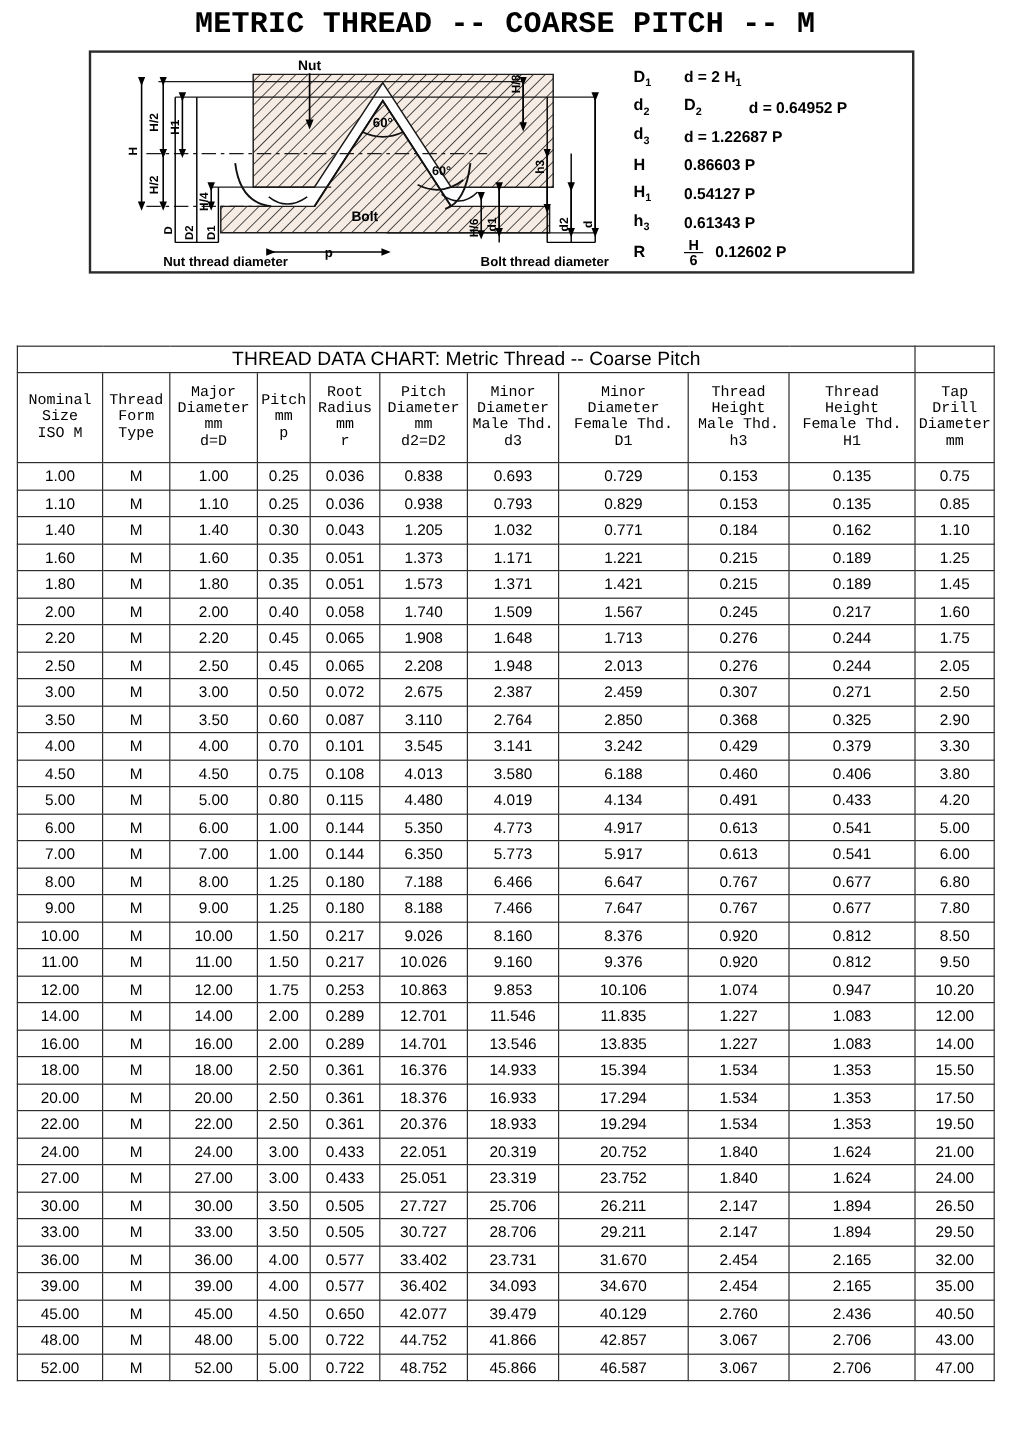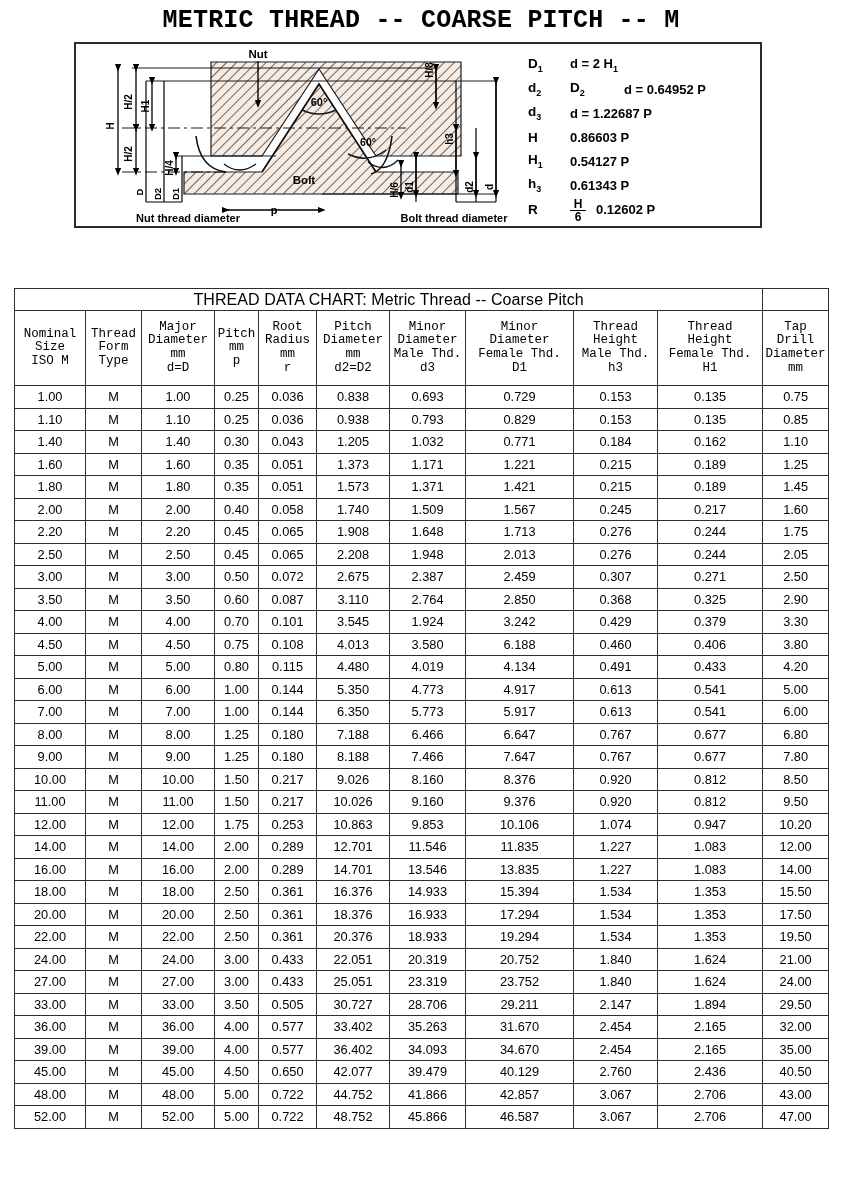--- a/index.html
+++ b/index.html
@@ -503,21 +503,21 @@
           <td>0.325</td>
           <td>2.90</td>
         </tr>
         <tr>
           <td>4.00</td>
           <td>M</td>
           <td>4.00</td>
           <td>0.70</td>
           <td>0.101</td>
           <td>3.545</td>
-          <td>1.924</td>
+          <td>3.141</td>
           <td>3.242</td>
           <td>0.429</td>
           <td>0.379</td>
           <td>3.30</td>
         </tr>
         <tr>
           <td>4.50</td>
           <td>M</td>
           <td>4.50</td>
           <td>0.75</td>
@@ -718,40 +718,53 @@
           <td>3.00</td>
           <td>0.433</td>
           <td>25.051</td>
           <td>23.319</td>
           <td>23.752</td>
           <td>1.840</td>
           <td>1.624</td>
           <td>24.00</td>
         </tr>
         <tr>
+          <td>30.00</td>
+          <td>M</td>
+          <td>30.00</td>
+          <td>3.50</td>
+          <td>0.505</td>
+          <td>27.727</td>
+          <td>25.706</td>
+          <td>26.211</td>
+          <td>2.147</td>
+          <td>1.894</td>
+          <td>26.50</td>
+        </tr>
+        <tr>
           <td>33.00</td>
           <td>M</td>
           <td>33.00</td>
           <td>3.50</td>
           <td>0.505</td>
           <td>30.727</td>
           <td>28.706</td>
           <td>29.211</td>
           <td>2.147</td>
           <td>1.894</td>
           <td>29.50</td>
         </tr>
         <tr>
           <td>36.00</td>
           <td>M</td>
           <td>36.00</td>
           <td>4.00</td>
           <td>0.577</td>
           <td>33.402</td>
-          <td>35.263</td>
+          <td>23.731</td>
           <td>31.670</td>
           <td>2.454</td>
           <td>2.165</td>
           <td>32.00</td>
         </tr>
         <tr>
           <td>39.00</td>
           <td>M</td>
           <td>39.00</td>
           <td>4.00</td>

